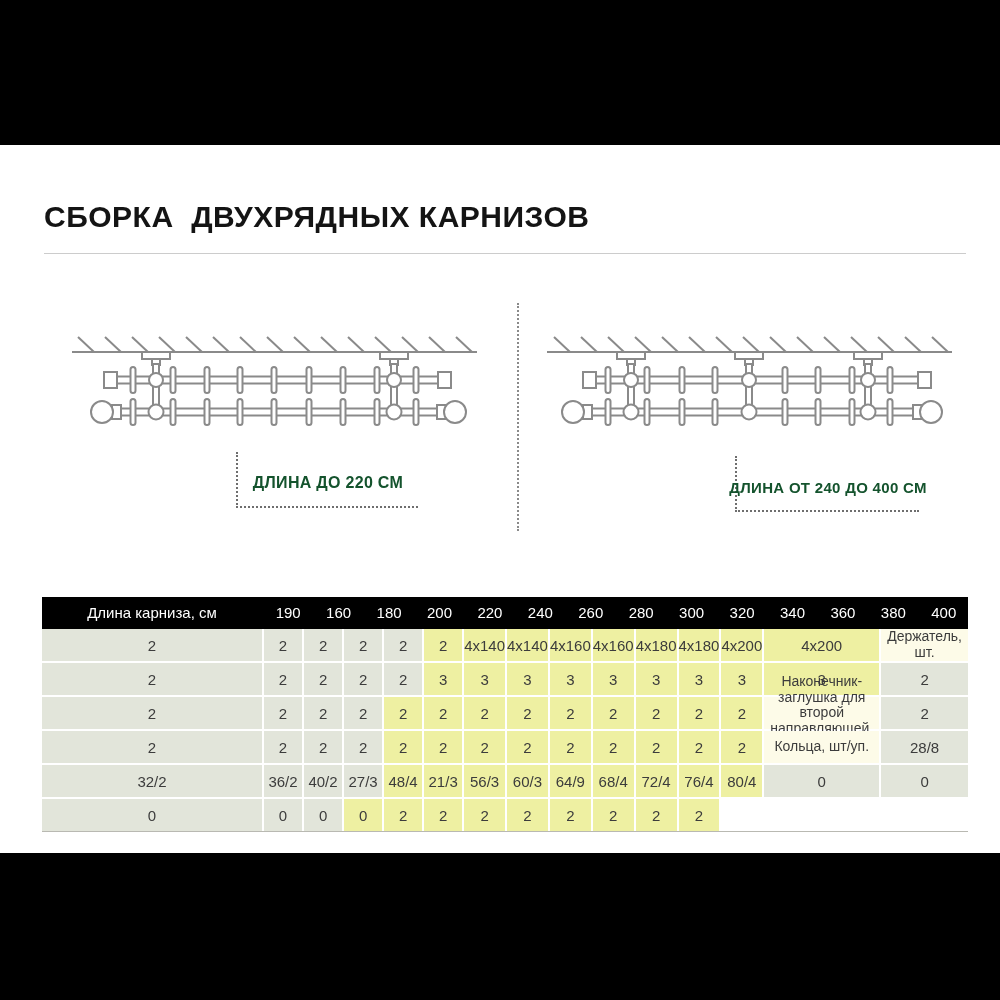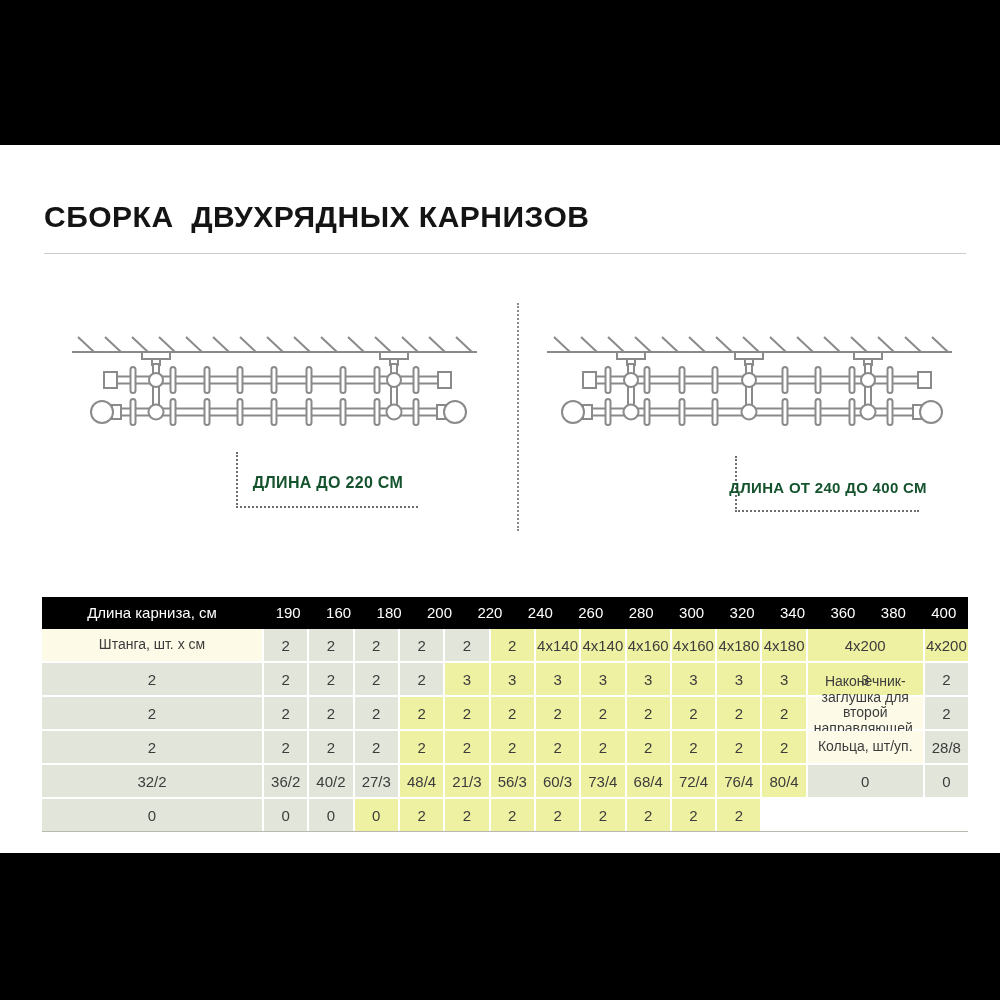--- a/index.html
+++ b/index.html
@@ -204,36 +204,36 @@
       <div>280</div>
       <div>300</div>
       <div>320</div>
       <div>340</div>
       <div>360</div>
       <div>380</div>
       <div>400</div>
     </div>
     <div id="tbody" class="tgrid">
 
-      <div class="rlabel">Штанга, шт. х см</div>
       <div class="g">2</div>
       <div class="g">2</div>
       <div class="g">2</div>
       <div class="g">2</div>
       <div class="g">2</div>
       <div class="y">2</div>
       <div class="y">4x140</div>
       <div class="y">4x140</div>
       <div class="y">4x160</div>
       <div class="y">4x160</div>
       <div class="y">4x180</div>
       <div class="y">4x180</div>
       <div class="y">4x200</div>
       <div class="y">4x200</div>
 
+      <div class="rlabel">Держатель, шт.</div>
       <div class="g">2</div>
       <div class="g">2</div>
       <div class="g">2</div>
       <div class="g">2</div>
       <div class="g">2</div>
       <div class="y">3</div>
       <div class="y">3</div>
       <div class="y">3</div>
       <div class="y">3</div>
       <div class="y">3</div>
@@ -276,21 +276,21 @@
       <div class="rlabel">Кольца, шт/уп.</div>
       <div class="g">28/8</div>
       <div class="g">32/2</div>
       <div class="g">36/2</div>
       <div class="g">40/2</div>
       <div class="g">27/3</div>
       <div class="y">48/4</div>
       <div class="y">21/3</div>
       <div class="y">56/3</div>
       <div class="y">60/3</div>
-      <div class="y">73/4</div>
+      <div class="y">64/9</div>
       <div class="y">68/4</div>
       <div class="y">72/4</div>
       <div class="y">76/4</div>
       <div class="y">80/4</div>
 
       <div class="g">0</div>
       <div class="g">0</div>
       <div class="g">0</div>
       <div class="g">0</div>
       <div class="g">0</div>

